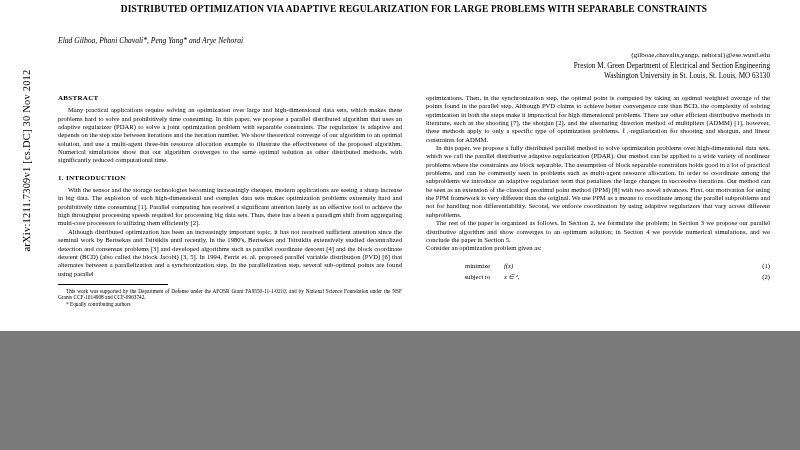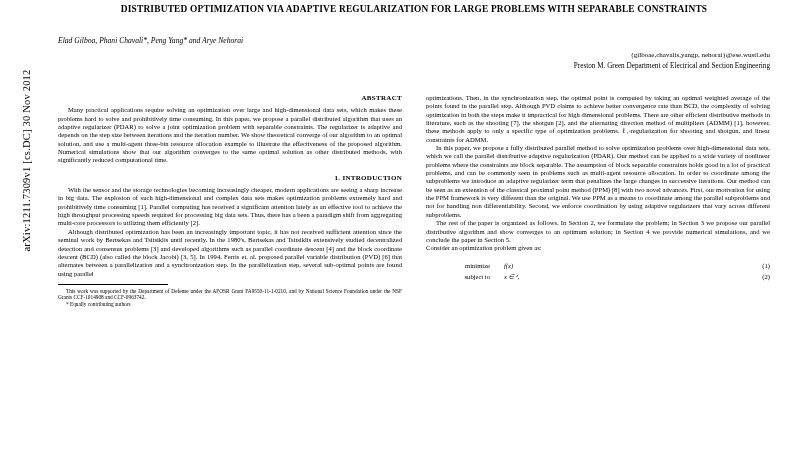--- a/index.html
+++ b/index.html
@@ -9,21 +9,21 @@
   }
   body {
     width: 800px;
     height: 450px;
     overflow: hidden;
     font-family: "Liberation Serif", serif;
   }
   .page {
     position: relative;
     width: 800px;
-    height: 450px;
+    height: 331px;
     background: #ffffff;
     box-sizing: border-box;
   }
   .arxiv-stamp {
     position: absolute;
     left: -104px;
     top: 155px;
     width: 260px;
     transform: rotate(-90deg);
     transform-origin: center center;
@@ -78,21 +78,21 @@
     gap: 24px;
   }
   .col {
     width: 344px;
     position: relative;
     font-size: 6.6px;
     line-height: 8.35px;
     text-align: justify;
   }
   .sec-head {
-    text-align: right;
+    text-align: left;
     font-weight: bold;
     font-size: 7px;
     letter-spacing: 0.3px;
     margin: 9px 0 4px 0;
   }
   .sec-head.first { margin-top: 0; }
   p {
     margin: 0;
     text-indent: 10px;
     text-align: justify;
@@ -144,20 +144,21 @@
 
   <div class="content">
 
     <div class="title">DISTRIBUTED OPTIMIZATION VIA ADAPTIVE REGULARIZATION FOR LARGE PROBLEMS WITH SEPARABLE CONSTRAINTS</div>
 
     <div class="authors">Elad Gilboa, Phani Chavali*, Peng Yang* and Arye Nehorai</div>
 
     <div class="affil">
       <div class="email">{gilboae,chavalis,yangp, nehorai}@ese.wustl.edu</div>
       <div>Preston M. Green Department of Electrical and Section Engineering</div>
+      <div>Washington University in St. Louis, St. Louis, MO 63130</div>
     </div>
 
     <div class="cols">
 
       <div class="col">
         <div class="sec-head first">ABSTRACT</div>
         <p>Many practical applications require solving an optimization over large and high-dimensional data sets, which makes these problems hard to solve and prohibitively time consuming. In this paper, we propose a parallel distributed algorithm that uses an adaptive regularizer (PDAR) to solve a joint optimization problem with separable constraints. The regularizer is adaptive and depends on the step size between iterations and the iteration number. We show theoretical converge of our algorithm to an optimal solution, and use a multi-agent three-bin resource allocation example to illustrate the effectiveness of the proposed algorithm. Numerical simulations show that our algorithm converges to the same optimal solution as other distributed methods, with significantly reduced computational time.</p>
 
         <div class="sec-head">1.  INTRODUCTION</div>
         <p>With the sensor and the storage technologies becoming increasingly cheaper, modern applications are seeing a sharp increase in big data. The explosion of such high-dimensional and complex data sets makes optimization problems extremely hard and prohibitively time consuming [1]. Parallel computing has received a significant attention lately as an effective tool to achieve the high throughput processing speeds required for processing big data sets. Thus, there has a been a paradigm shift from aggregating multi-core processors to utilizing them efficiently [2].</p>

